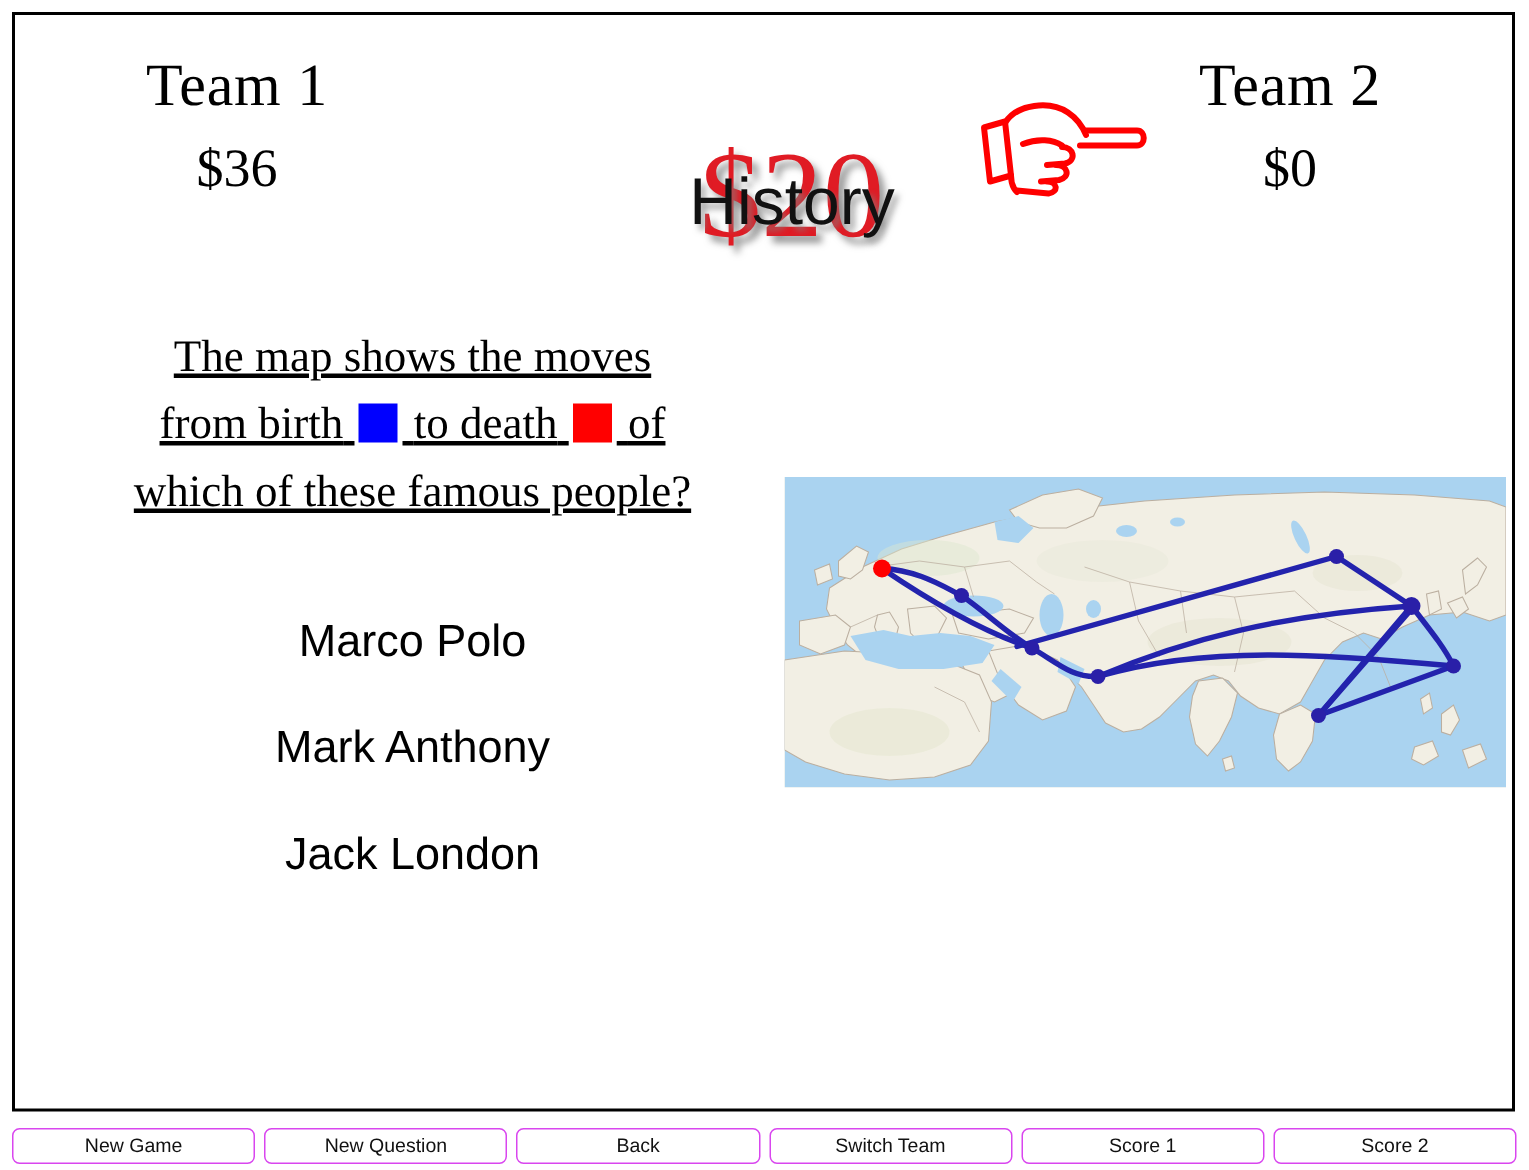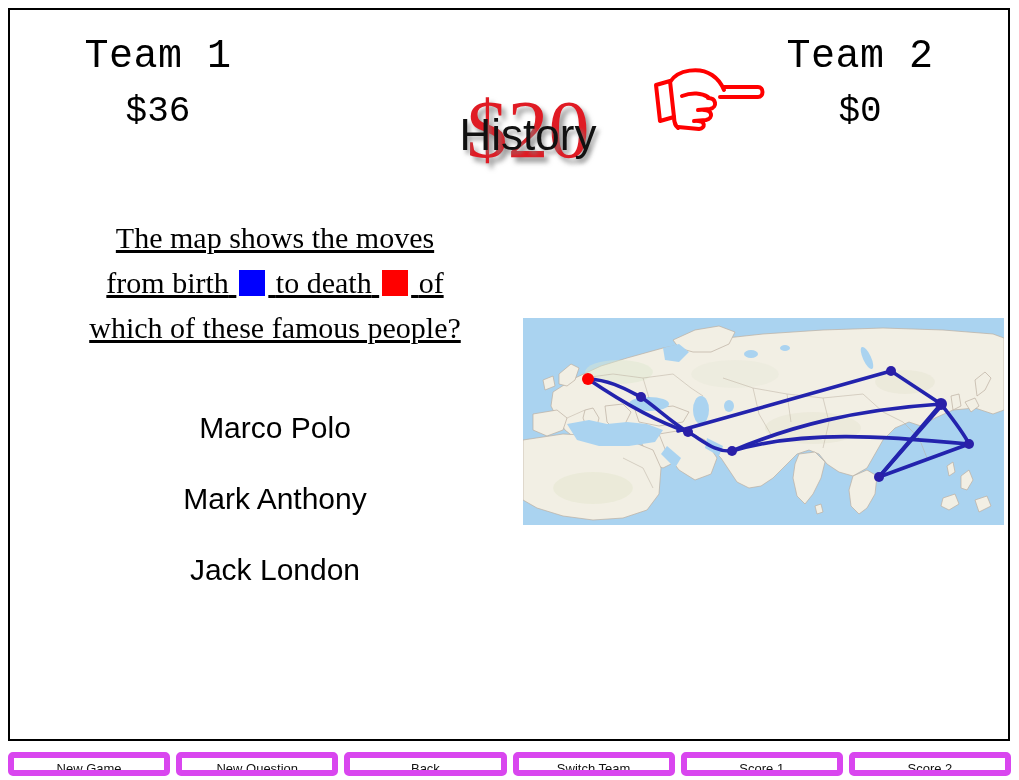--- a/index.html
+++ b/index.html
@@ -36,21 +36,21 @@
     top: 0;
     width: 100%;
     height: 160px;
   }
 
   .team-block {
     position: absolute;
     top: 22px;
     width: 260px;
     text-align: center;
-    font-family: Liberation Mono, monospace;
+    font-family: Liberation Serif, serif;
     color: #000000;
   }
   #team1-block { left: 18px; }
   #team2-block { right: 18px; }
 
   .team-name {
     font-size: 40px;
     line-height: 50px;
     letter-spacing: 0.5px;
   }
@@ -170,21 +170,21 @@
   }
   .toolbar-button {
     flex: 1 1 0;
     height: 24px;
     line-height: 22px;
     text-align: center;
     font-family: "Liberation Sans", sans-serif;
     font-size: 13px;
     color: #111111;
     background: #ffffff;
-    border: 6px solid #d946ef;
+    border: 1px solid #d946ef;
     border-radius: 5px;
     box-sizing: border-box;
     cursor: pointer;
     white-space: nowrap;
     overflow: hidden;
   }
 </style>
 </head>
 <body>
 

